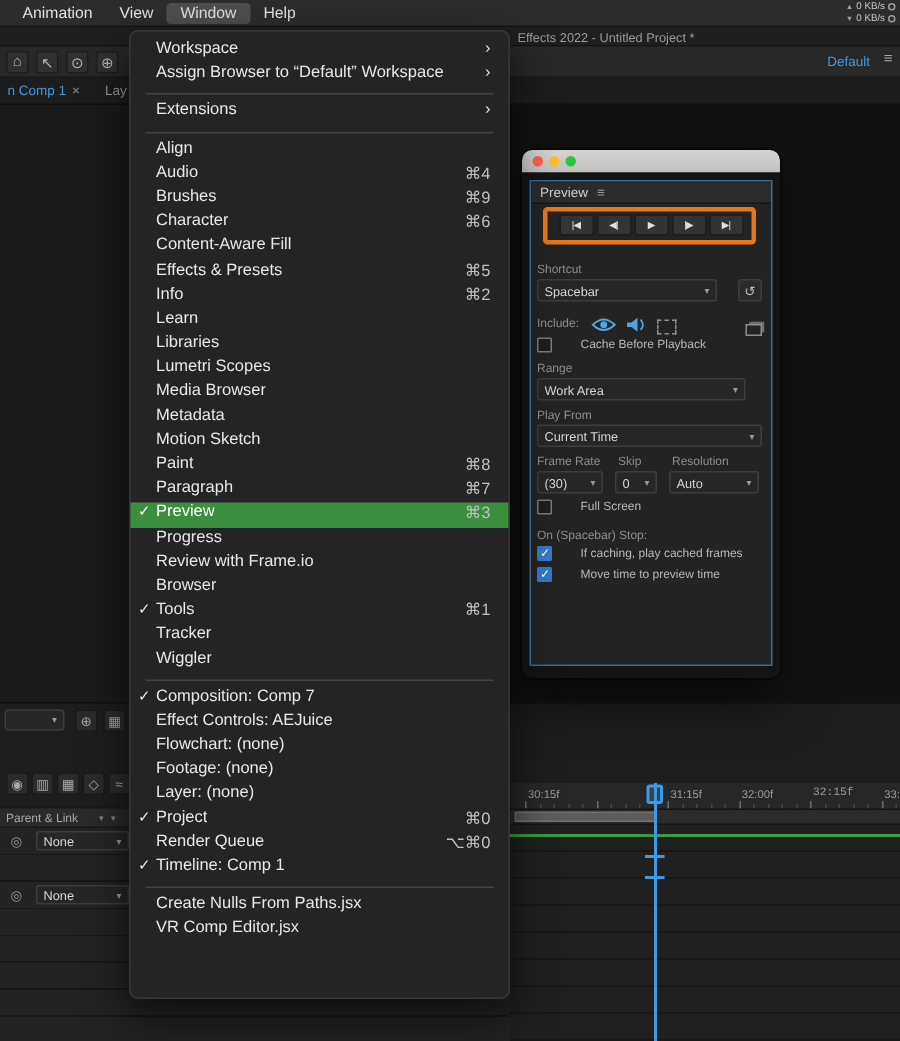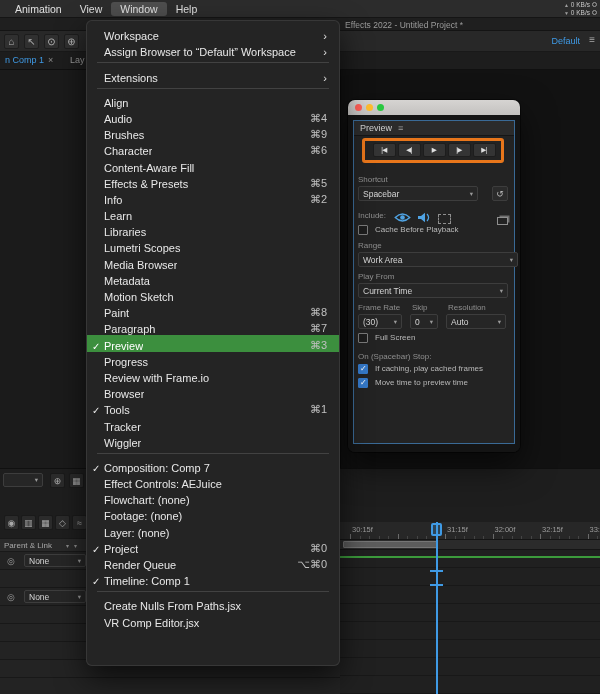--- a/index.html
+++ b/index.html
@@ -51,42 +51,42 @@
   .pl-chevs{margin-left:14px;display:flex;gap:5px;color:#8a8a8a;font-size:6px}
   .tl-rows-left{position:absolute;left:0;top:552px;width:340px;height:142px;background:repeating-linear-gradient(180deg,#232323 0 17px,#181818 17px 18px);z-index:1}
   .tl-rows-right{position:absolute;left:340px;top:550px;width:260px;height:144px;background:repeating-linear-gradient(180deg,#202020 0 17px,#181818 17px 18px);z-index:1}
   .pick-whip{position:absolute;left:7px;color:#9a9a9a;font-size:9px}
   .cti-line{position:absolute;left:436px;top:522px;width:2px;height:172px;background:#3f9ae5;z-index:6}
   .cti-grab{position:absolute;left:431px;top:523px;width:11px;height:13px;border:2px solid #3f9ae5;border-radius:2px;background:rgba(63,154,229,.25);z-index:7}
   .cti-tick{position:absolute;left:430px;width:13px;height:2px;background:#3f9ae5;z-index:7}
 
   
   .menu{position:absolute;left:86px;top:20px;width:254px;height:646px;background:rgba(37,37,37,0.98);border:1px solid rgba(255,255,255,0.09);border-radius:6px;box-shadow:0 12px 30px rgba(0,0,0,.65);padding:5px 0;z-index:50}
-  .menu-item{height:16.2px;display:flex;align-items:flex-end;padding-right:12px;color:#e8e8e8;font-size:11px;white-space:nowrap}
+  .menu-item{height:16.2px;display:flex;align-items:flex-start;padding-right:12px;color:#e8e8e8;font-size:11px;white-space:nowrap}
   .menu-item .chk{width:17px;padding-left:5px;font-size:10px;flex:none}
   .menu-item .lbl{overflow:hidden}
   .menu-item .sc{margin-left:auto;color:#c0c0c0}
   .menu-item .arr{margin-left:auto;color:#e0e0e0;font-size:11px}
   .menu-item.selected{background:#3c8f3e;color:#fff}
   .menu-sep{height:1px;background:rgba(255,255,255,0.14);margin:4px 10px}
 
   
   .float-win{position:absolute;left:348px;top:100px;width:172px;height:352px;background:#1c1c1c;border-radius:7px;box-shadow:0 14px 34px rgba(0,0,0,.6),0 0 0 1px rgba(0,0,0,.45);z-index:20;overflow:hidden}
   .float-title{height:15px;background:linear-gradient(#d6d4d2,#c3c1bf);position:relative}
   .dot{position:absolute;top:4px;width:7px;height:7px;border-radius:50%}
   .float-body{position:absolute;left:0;top:15px;right:0;bottom:0;background:#141414}
   .panel{position:absolute;left:5px;top:5px;right:5px;bottom:8px;background:#232323;border:1px solid #3a6a96}
   .panel-header{height:15px;background:#2b2b2b;border-bottom:1px solid #161616;display:flex;align-items:center;padding:0 6px;gap:6px;font-size:9px;color:#cfcfcf}
   .panel-menu-icon{color:#9a9a9a;font-size:9px}
   .transport{position:absolute;left:0;top:22px;width:100%;display:flex;justify-content:center;gap:2px}
   .tbtn{width:23px;height:14px;background:#343434;border:1px solid #1d1d1d;border-radius:2px;color:#e0e0e0;font-size:6.5px;display:flex;align-items:center;justify-content:center;letter-spacing:-0.5px}
   .annotation{position:absolute;left:8px;top:17px;width:142px;height:25px;border:3px solid #e8761b;border-radius:3px;z-index:5;pointer-events:none}
   .flabel{position:absolute;font-size:8px;color:#8f8f8f;white-space:nowrap}
   .reset-btn{position:absolute;right:6px;top:65px;width:16px;height:15px;background:#2b2b2b;border:1px solid #3d3d3d;border-radius:2px;color:#bbb;font-size:9px;display:flex;align-items:center;justify-content:center}
-  .cb-row{position:absolute;display:flex;align-items:center;gap:7px}
+  .cb-row{position:absolute;display:flex;align-items:center;gap:19px}
   .cb{width:10px;height:10px;border:1px solid #7b7b7b;background:#1d1d1d;border-radius:1px;flex:none;position:relative}
   .cb.checked{background:#3579c8;border-color:#3579c8}
   .cb.checked::after{content:"✓";color:#fff;font-size:8px;position:absolute;left:1px;top:-1px}
   .cb-lbl{font-size:8px;color:#b8b8b8;line-height:10px;white-space:nowrap}
   .inc-icon{position:absolute;top:1px}
   .dashed-box{width:13px;height:10px;border:1px dashed #8f8f8f;display:inline-block}
   .layers-box{width:11px;height:8px;border:1px solid #8f8f8f;display:inline-block;box-shadow:2px -2px 0 -0.5px #6f6f6f}
 </style>
 </head>
 <body>
@@ -179,21 +179,21 @@
       <div class="tick" style="left: 247.5px;"></div>
       <div class="tick" style="left: 257px;"></div>
       <span class="ruler-label" style="left: 12px;">30:15f</span>
       <div class="tick major" style="left: 10px;"></div>
       <span class="ruler-label" style="left: 49px; margin-top: 16px;">31:00f</span>
       <div class="tick major" style="left: 57.5px;"></div>
       <span class="ruler-label" style="left: 107px;">31:15f</span>
       <div class="tick major" style="left: 105px;"></div>
       <span class="ruler-label" style="left: 154.5px;">32:00f</span>
       <div class="tick major" style="left: 152.5px;"></div>
-      <span class="ruler-label" style="left: 202px;">32:15f</span>
+      <span class="ruler-label" style="left: 202px; font-family: Liberation Mono, monospace;">32:15f</span>
       <div class="tick major" style="left: 200px;"></div>
       <span class="ruler-label" style="left: 249.5px;">33:00f</span>
       <div class="tick major" style="left: 247.5px;"></div>
     </div>
   <div class="wa-strip">
     <div class="wa-bar"></div>
   </div>
   <div class="pl-header">
     <span>Parent &amp; Link</span>
     <span class="pl-chevs">
@@ -266,21 +266,21 @@
         </span>
         <span class="inc-icon" style="left:84px;top:89px"><span class="dashed-box"></span></span>
         <span class="inc-icon" style="right:6px;top:90px"><span class="layers-box"></span></span>
 
         <div class="cb-row" style="left:4px;top:104px">
           <span class="cb"></span>
           <span class="cb-lbl">Cache Before Playback</span>
         </div>
 
         <span class="flabel" style="left:4px;top:120px">Range</span>
-        <div class="select" style="left:4px;top:131px;width:160px;height:15px">
+        <div class="select" style="left:4px;top:131px;width:139px;height:15px">
           <span class="val">Work Area</span>
           <span class="chev">▾</span>
         </div>
 
         <span class="flabel" style="left:4px;top:151px">Play From</span>
         <div class="select" style="left:4px;top:162px;width:150px;height:15px">
           <span class="val">Current Time</span>
           <span class="chev">▾</span>
         </div>
 

